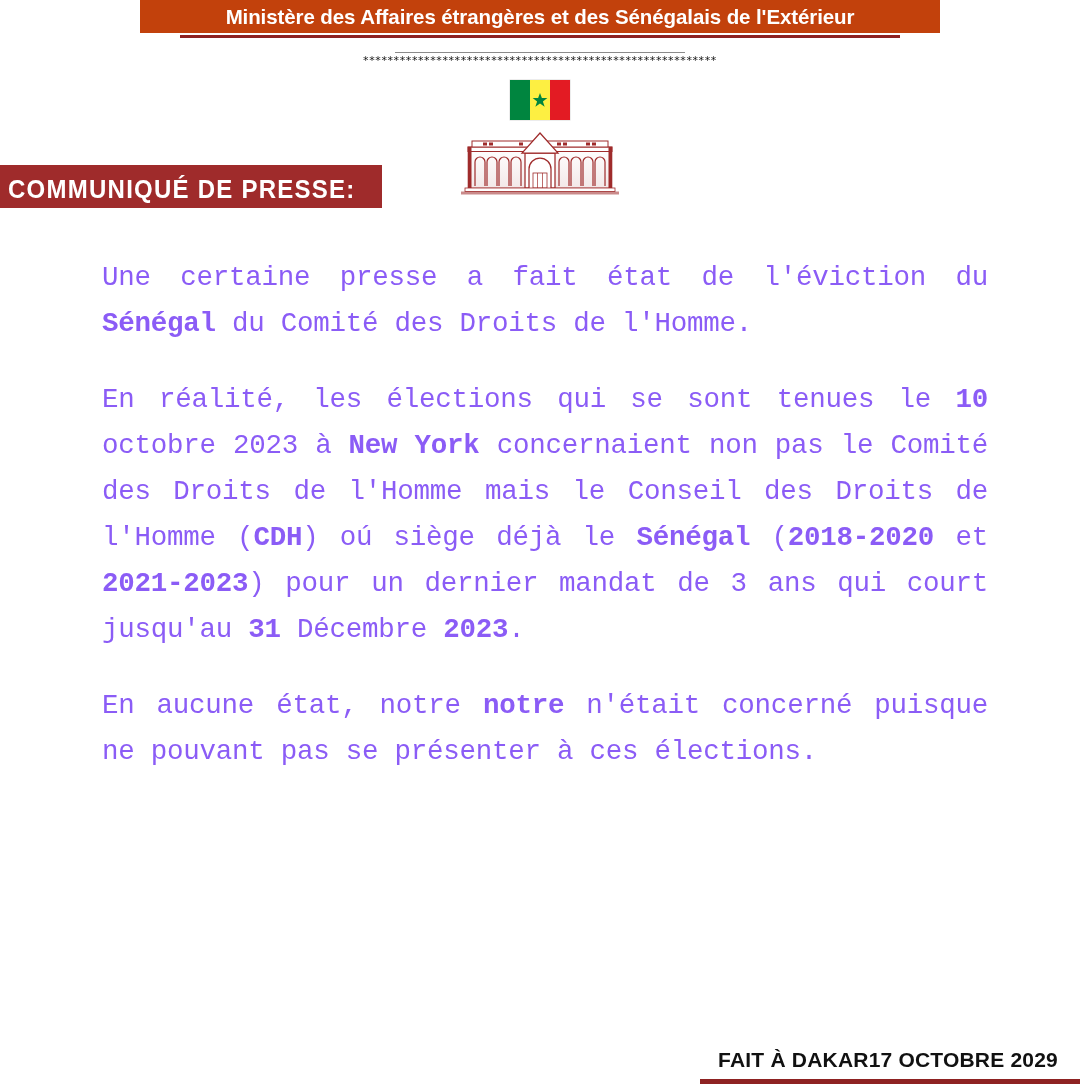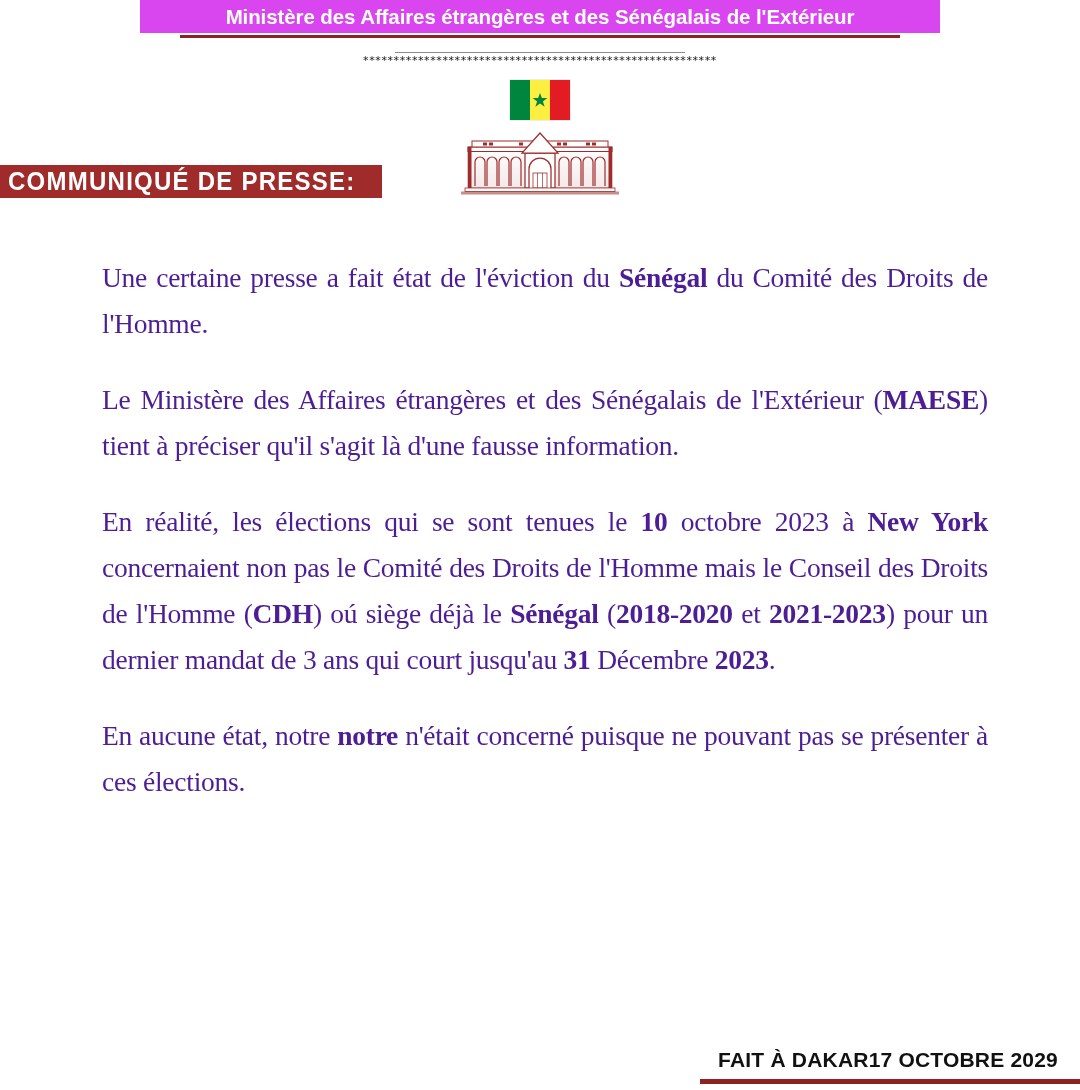--- a/index.html
+++ b/index.html
@@ -22,21 +22,21 @@
     top: 0;
     left: 0;
     width: 1080px;
   }
   .header-banner {
     position: absolute;
     top: 0;
     left: 140px;
     width: 800px;
     height: 33px;
-    background: #d946ef;
+    background: #c2410c;
     display: flex;
     align-items: center;
     justify-content: center;
   }
   .header-banner-text {
     color: #ffffff;
     font-family: "Liberation Sans", sans-serif;
     font-weight: bold;
     font-size: 20.5px;
     letter-spacing: -0.1px;
@@ -113,44 +113,43 @@
   }
 
   
   .communique-band {
     position: absolute;
     top: 165px;
     left: 0;
     height: 33px;
     background: #9f2b2b;
     display: flex;
-    align-items: center;
-    padding: 0 12px 0 8px;
+    padding: 10px 12px 0 8px;
   }
   .communique-text {
     color: #ffffff;
     font-family: "Liberation Sans", sans-serif;
     font-weight: bold;
     font-size: 25px;
     letter-spacing: 1.3px;
     transform: scaleX(0.96);
     transform-origin: left center;
     white-space: nowrap;
   }
 
   
   .body-text {
     position: absolute;
     top: 255px;
     left: 102px;
     width: 886px;
-    font-family: Liberation Serif, serif;
+    font-family: Liberation Mono, monospace;
     font-size: 27.5px;
     line-height: 46px;
-    color: #4c1d95;
+    color: #8b5cf6;
     text-align: justify;
     letter-spacing: -0.25px;
   }
   .body-text p {
     margin: 0 0 30px 0;
   }
   .body-text p:last-child {
     margin-bottom: 0;
   }
   .body-text b {
@@ -262,21 +261,20 @@
     <rect x="12" y="133" width="316" height="6" fill="#9f2b2b" opacity="0.55"></rect>
   </svg>
 </div>
 
 <div class="communique-band">
   <span class="communique-text">COMMUNIQUÉ DE PRESSE:</span>
 </div>
 
 <div class="body-text">
     <p><span>Une certaine presse a fait état de l'éviction du </span><b>Sénégal</b><span> du Comité des Droits de l'Homme.</span></p>
-    <p><span>Le Ministère des Affaires étrangères et des Sénégalais de l'Extérieur (</span><b>MAESE</b><span>) tient à préciser qu'il s'agit là d'une fausse information.</span></p>
     <p><span>En réalité, les élections qui se sont tenues le </span><b>10</b><span> octobre 2023 à </span><b>New York</b><span> concernaient non pas le Comité des Droits de l'Homme mais le Conseil des Droits de l'Homme (</span><b>CDH</b><span>) oú siège déjà le </span><b>Sénégal</b><span> (</span><b>2018-2020</b><span> et </span><b>2021-2023</b><span>) pour un dernier mandat de 3 ans qui court jusqu'au </span><b>31</b><span> Décembre </span><b>2023</b><span>.</span></p>
     <p><span>En aucune état, notre </span><b>notre</b><span> n'était concerné puisque ne pouvant pas se présenter à ces élections.</span></p>
   </div>
 
 <div class="footer">
   <div class="footer-line">
     <span class="footer-place">FAIT À DAKAR</span><span>17 OCTOBRE 2029</span>
   </div>
   <div class="footer-rule"></div>
 </div>

